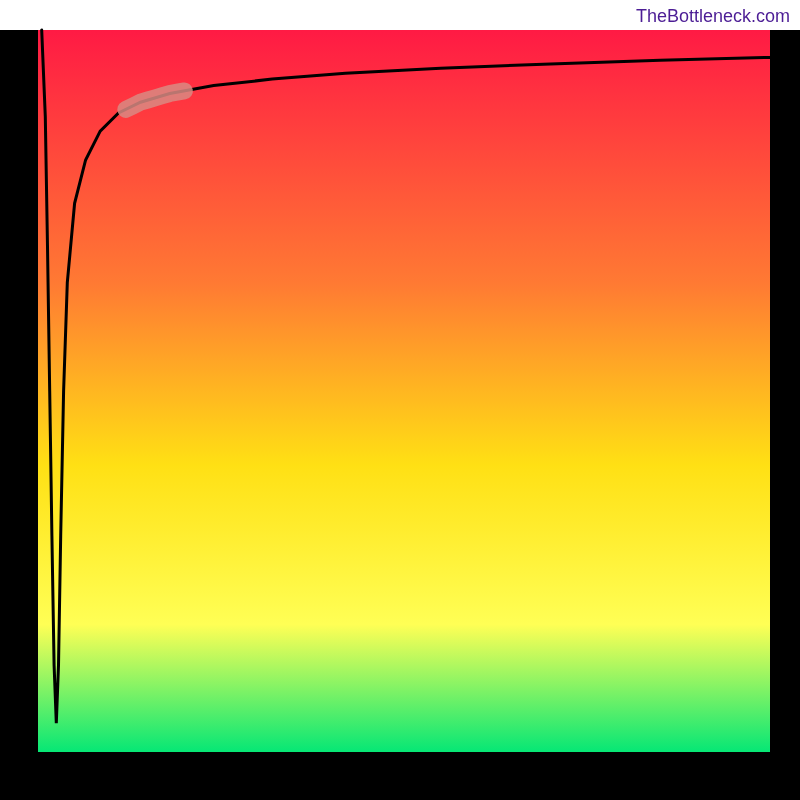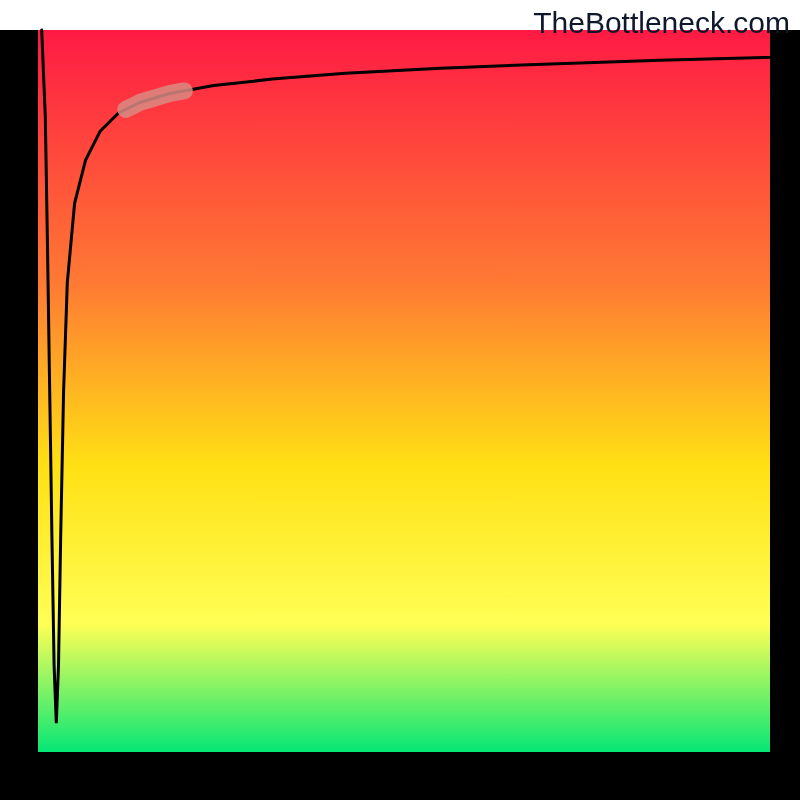--- a/index.html
+++ b/index.html
@@ -7,22 +7,22 @@
     width: 800px;
     height: 800px;
     background: #ffffff;
     position: relative;
     font-family: Arial, Helvetica, sans-serif;
   }
   .watermark {
     position: absolute;
     top: 6px;
     right: 10px;
-    font-size: 30px;
-    color: #0f172a;
+    font-size: 18px;
+    color: #4c1d95;
     z-index: 10;
   }
   .chart-container {
     position: absolute;
     left: 0;
     top: 0;
     width: 800px;
     height: 800px;
   }
   svg { display: block; }

